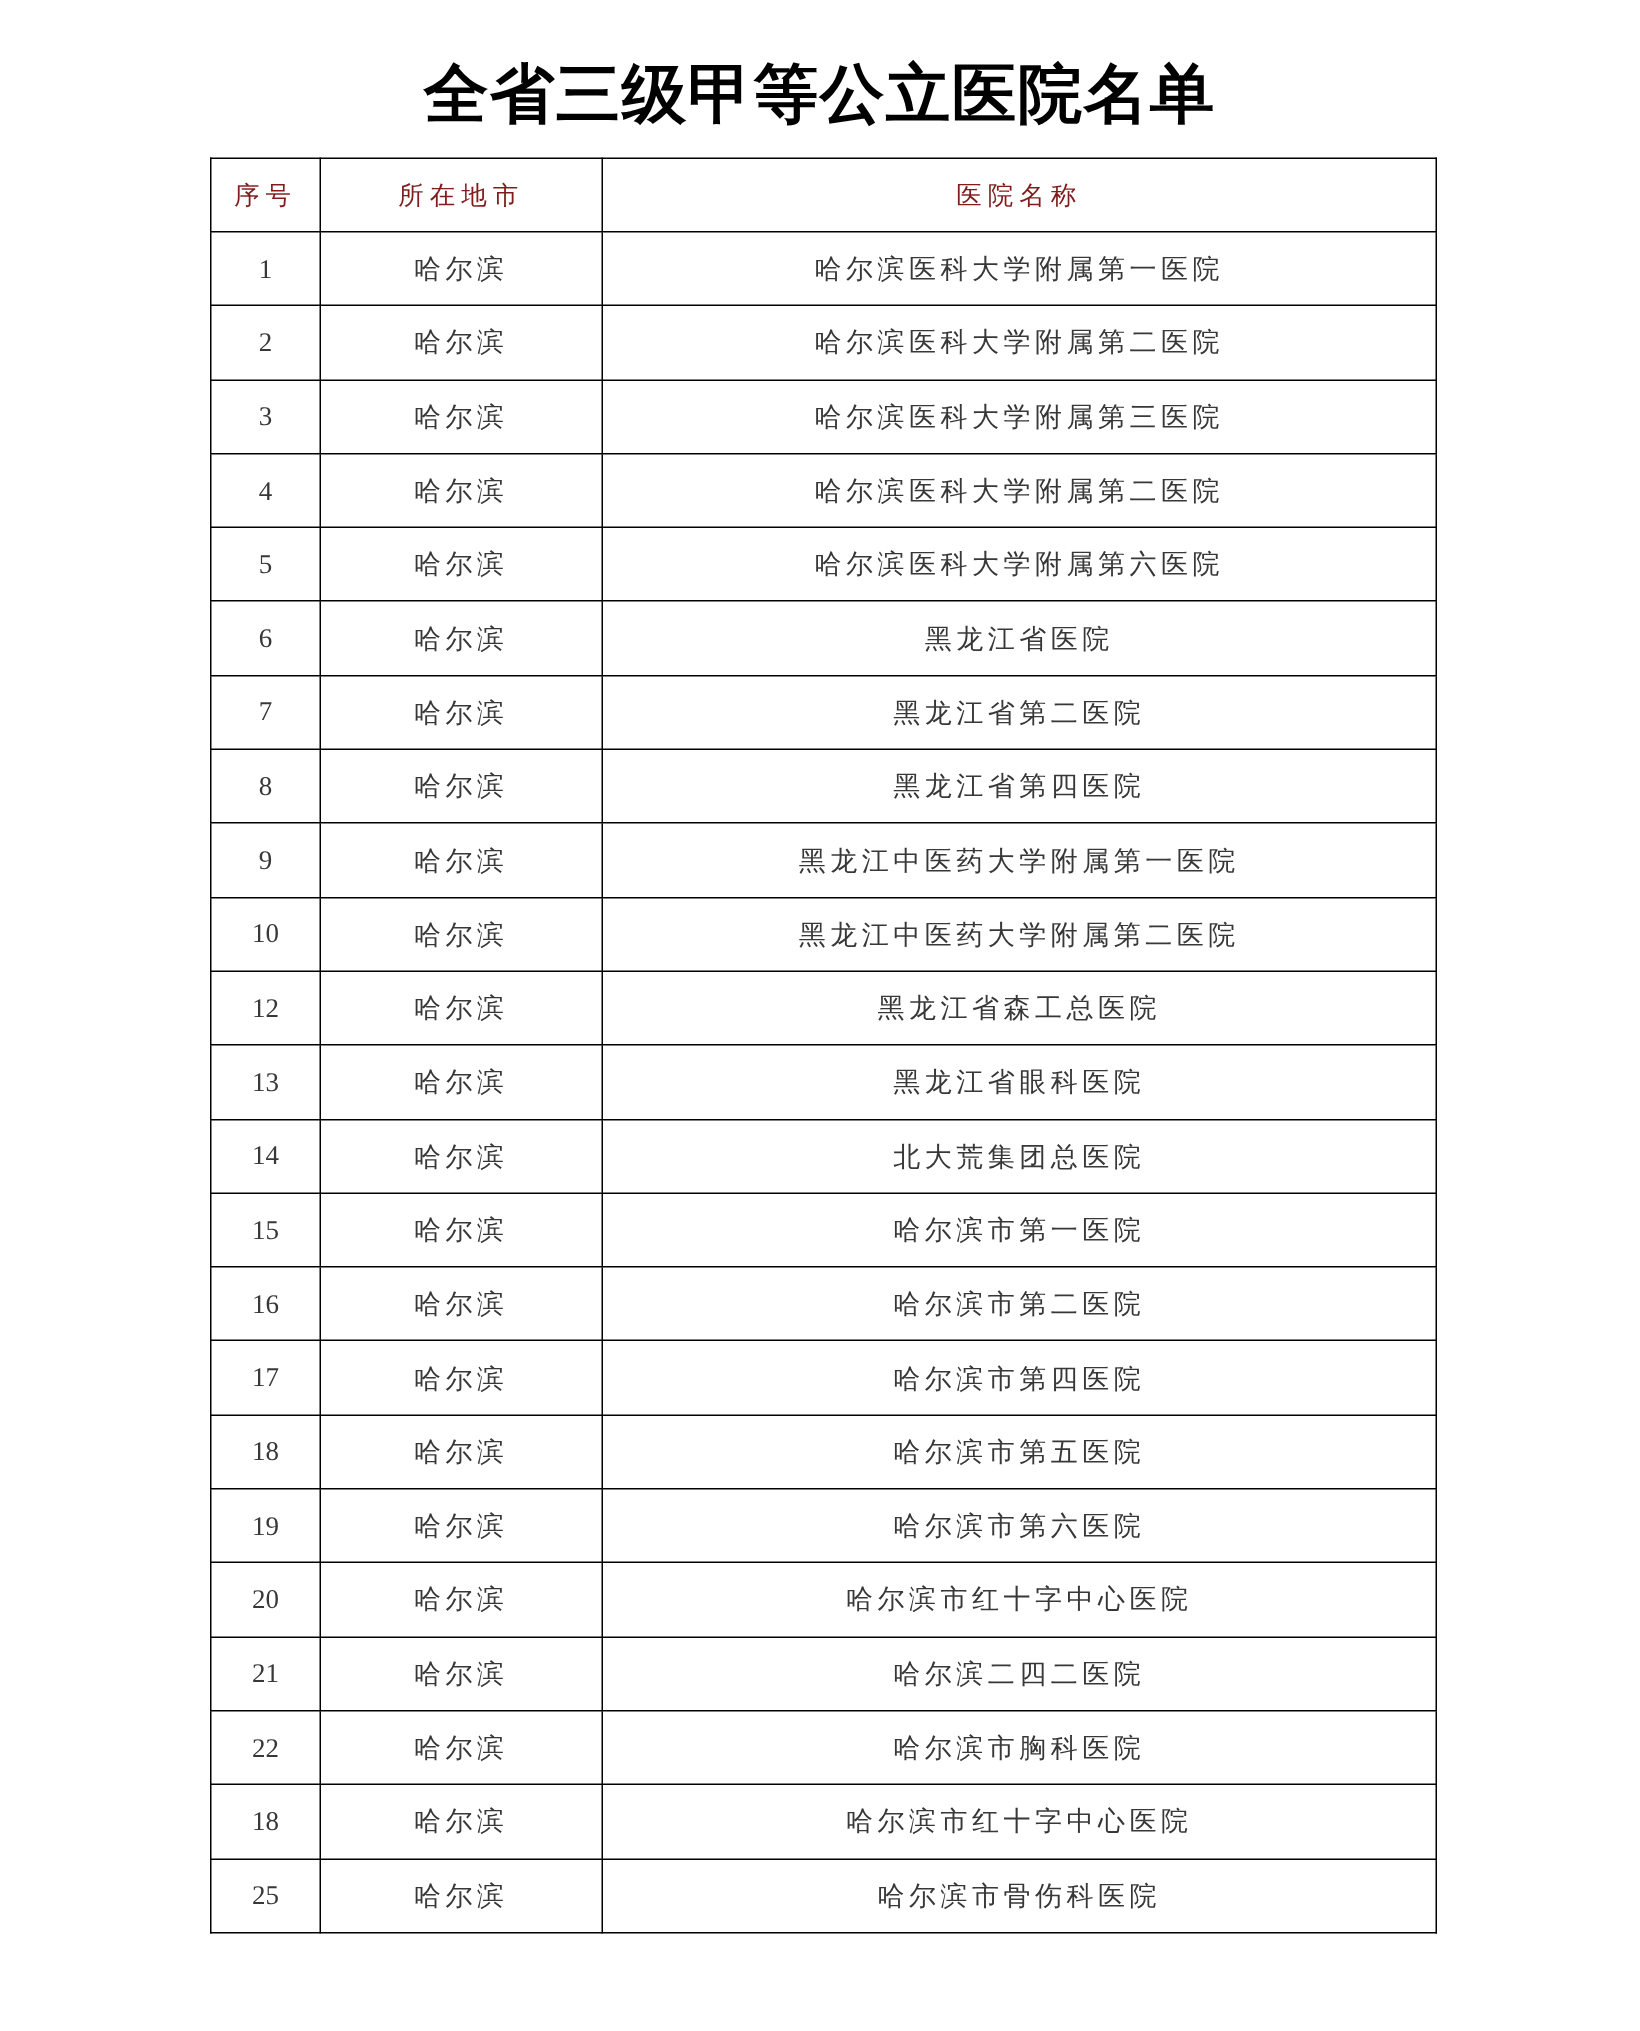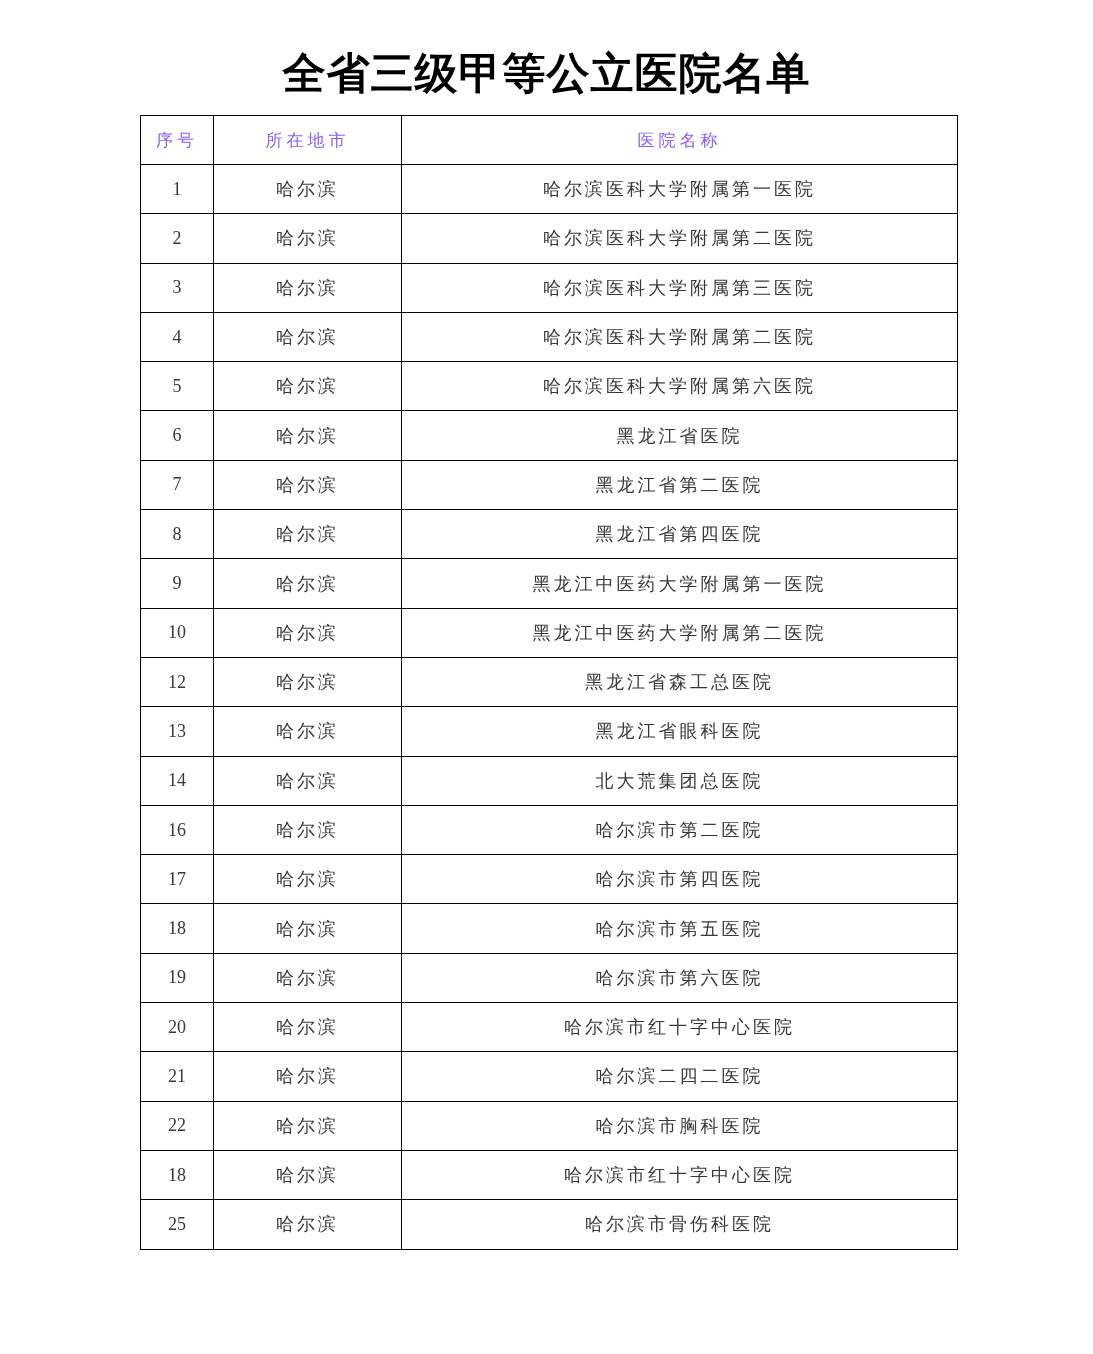--- a/index.html
+++ b/index.html
@@ -8,21 +8,21 @@
     background: #ffffff;
   }
   body {
     width: 1093px;
     height: 1354px;
     position: relative;
     font-family: "Liberation Serif", "DejaVu Serif", serif;
     color: #303030;
   }
   .doc-title {
-    margin: 14px;
+    margin: 4px;
     padding-top: 36px;
     text-align: center;
     font-family: "Liberation Sans", "DejaVu Sans", sans-serif;
     font-weight: bold;
     font-size: 43px;
     line-height: 46px;
     color: #000000;
     letter-spacing: 1px;
   }
   table.hospital-table {
@@ -39,21 +39,21 @@
     vertical-align: middle;
     padding: 0;
     overflow: hidden;
     white-space: nowrap;
   }
   table.hospital-table th {
     height: 48px;
     font-weight: normal;
     font-size: 17px;
     letter-spacing: 4px;
-    color: #8b5cf6;
+    color: #7f1d1d;
   }
   table.hospital-table td {
     height: 48.3px;
     font-size: 18px;
     color: #383838;
   }
   td.col-index {
     font-size: 20px;
     letter-spacing: 0;
     color: #222222;
@@ -143,20 +143,25 @@
     <td class="col-index">13</td>
     <td class="col-city">哈尔滨</td>
     <td class="col-hospital">黑龙江省眼科医院</td>
   </tr>
       <tr>
     <td class="col-index">14</td>
     <td class="col-city">哈尔滨</td>
     <td class="col-hospital">北大荒集团总医院</td>
   </tr>
       <tr>
+    <td class="col-index">15</td>
+    <td class="col-city">哈尔滨</td>
+    <td class="col-hospital">哈尔滨市第一医院</td>
+  </tr>
+      <tr>
     <td class="col-index">16</td>
     <td class="col-city">哈尔滨</td>
     <td class="col-hospital">哈尔滨市第二医院</td>
   </tr>
       <tr>
     <td class="col-index">17</td>
     <td class="col-city">哈尔滨</td>
     <td class="col-hospital">哈尔滨市第四医院</td>
   </tr>
       <tr>

